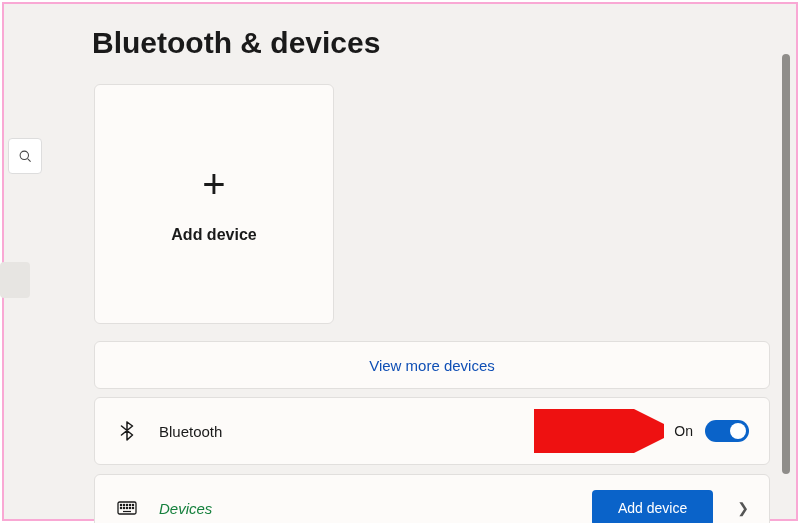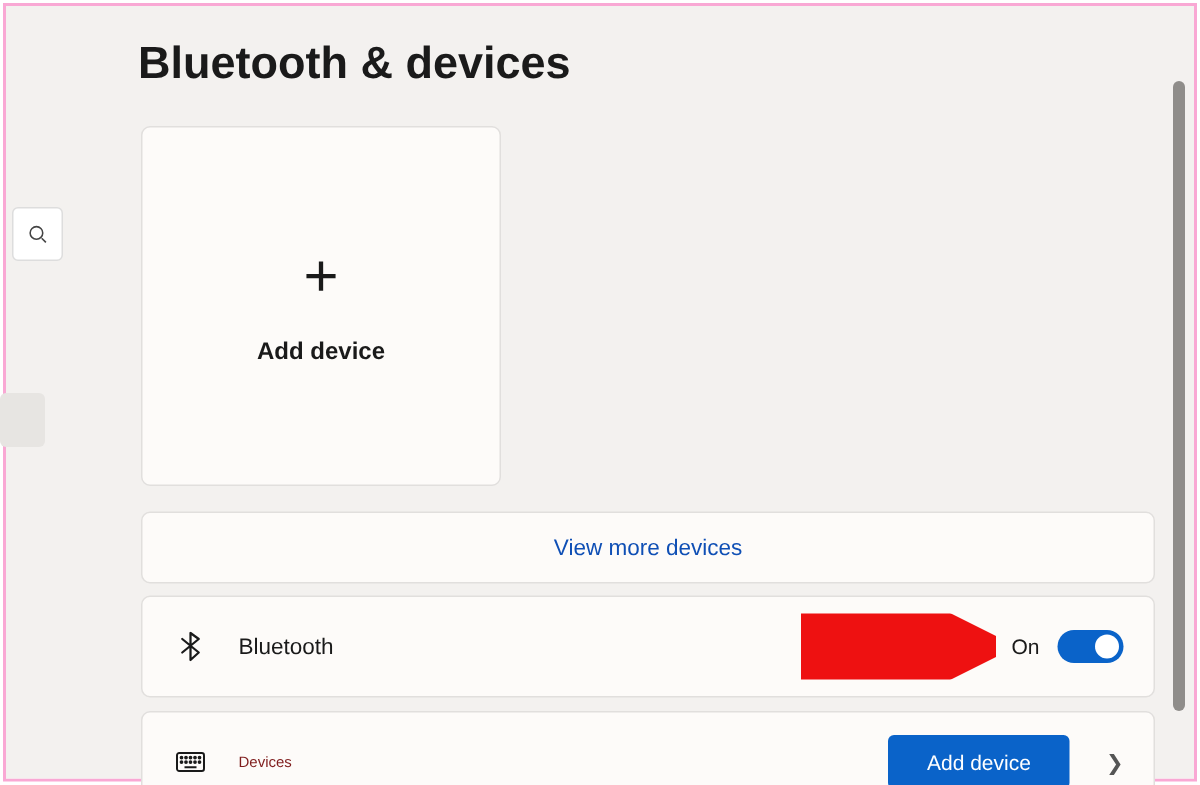--- a/index.html
+++ b/index.html
@@ -76,21 +76,21 @@
     width: 44px; height: 22px; border-radius: 11px; background: #0a63c9;
     position: relative; cursor: pointer;
   }
   .toggle .knob {
     position: absolute; right: 3px; top: 3px; width: 16px; height: 16px;
     border-radius: 50%; background: #fff;
   }
 
   .dev-card { top: 470px; height: 68px; padding: 0 20px 0 22px; }
   .dev-card .card-icon { width: 20px; display:flex; align-items:center; justify-content:center; }
-  .dev-card .card-title { margin-left: 22px; font-size: 10px; color: #7f1d1d; flex: 1; }
+  .dev-card .card-title { margin-left: 22px; font-size: 15px; color: #15803d; flex: 1; font-style: italic; }
   .add-device-btn {
     background: #0a63c9; color: #fff; border: none; border-radius: 4px;
     padding: 10px 26px; font-size: 14px; font-weight: 400; cursor: pointer;
   }
   .chev { margin-left: 24px; color: #555; font-size: 14px; cursor: pointer; }
 
   
   .arrow {
     position: absolute; left: 530px; top: 405px; width: 130px; height: 44px;
     pointer-events: none;

